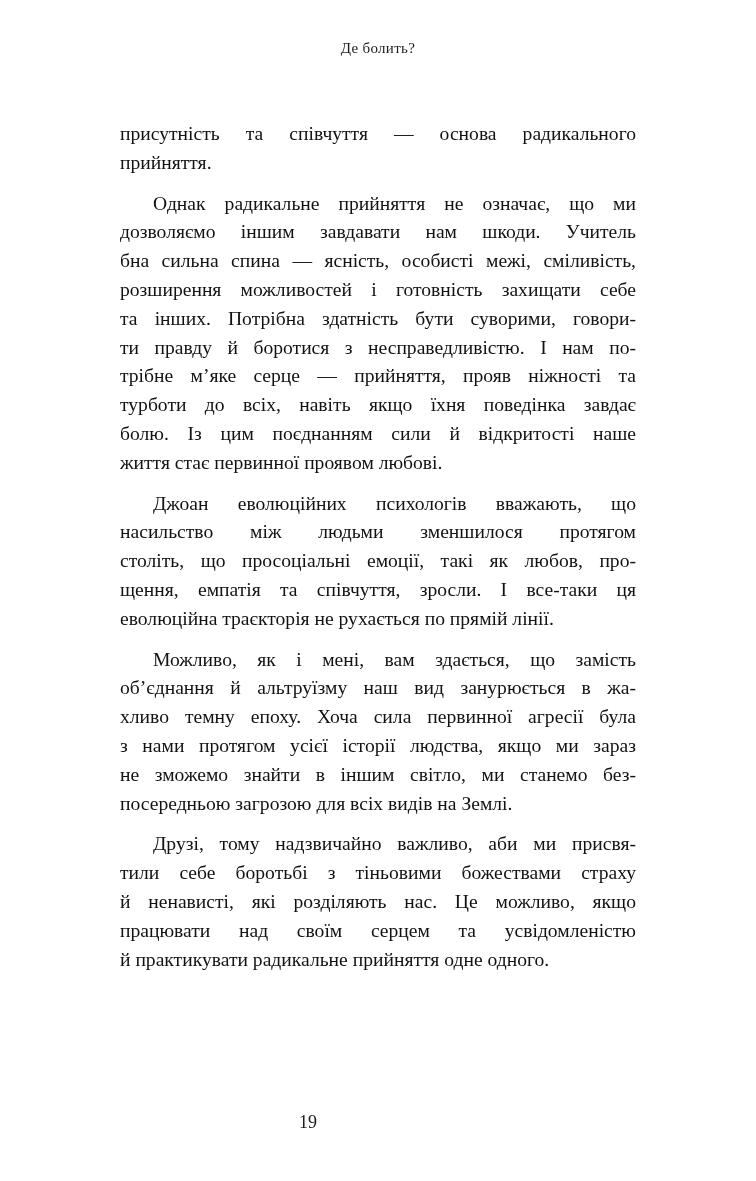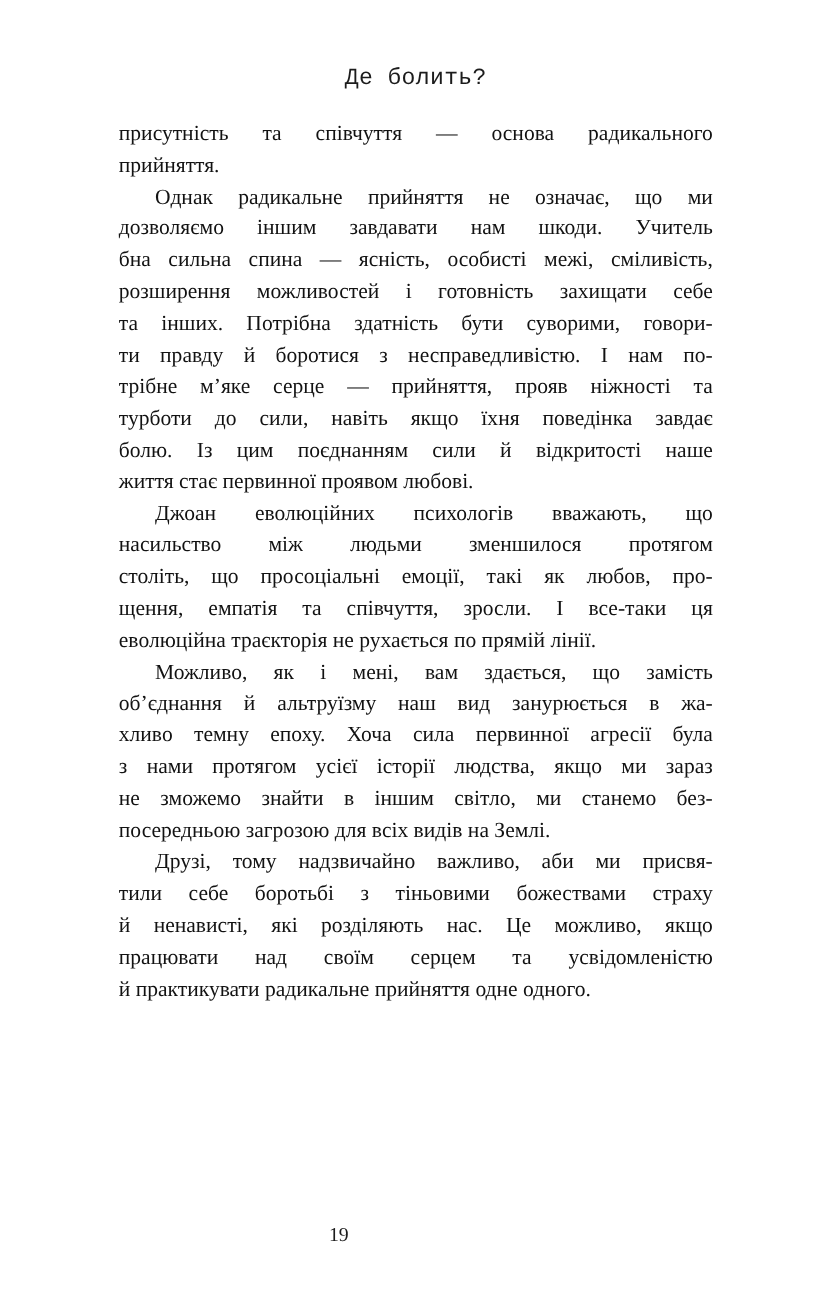--- a/index.html
+++ b/index.html
@@ -19,41 +19,41 @@
   }
   .page {
     position: absolute;
     inset: 0;
     width: 756px;
     height: 1181px;
   }
   
   .running-head {
     position: absolute;
-    top: 60px;
+    top: 40px;
     left: 0;
     width: 756px;
     text-align: center;
-    font-size: 21px;
+    font-size: 15px;
     letter-spacing: 0.3px;
     color: #1c1c1c;
-    font-family: Liberation Mono, monospace;
+    font-family: Liberation Serif, serif;
   }
   
   .textblock {
     position: absolute;
     top: 108px;
     left: 108px;
     width: 540px;
     font-size: 19.6px;
     line-height: 28.8px;
     color: #121212;
   }
   .para {
-    margin: 0;
+    margin: 12px;
     text-align: justify;
     text-align-last: left;
     text-indent: 0;
     hyphens: none;
   }
   
   .line {
     display: block;
     text-align: justify;
     text-align-last: justify;
@@ -93,21 +93,21 @@
         <span class="line last">прийняття.</span>
       </p>
       <p class="para">
         <span class="line indent">Однак радикальне прийняття не означає, що ми</span>
         <span class="line">дозволяємо іншим завдавати нам шкоди. Учитель</span>
         <span class="line">бна сильна спина — ясність, особисті межі, сміливість,</span>
         <span class="line">розширення можливостей і готовність захищати себе</span>
         <span class="line">та інших. Потрібна здатність бути суворими, говори-</span>
         <span class="line">ти правду й боротися з несправедливістю. І нам по-</span>
         <span class="line">трібне м’яке серце — прийняття, прояв ніжності та</span>
-        <span class="line">турботи до сили, навіть якщо їхня поведінка завдає</span>
+        <span class="line">турботи до всіх, навіть якщо їхня поведінка завдає</span>
         <span class="line">болю. Із цим поєднанням сили й відкритості наше</span>
         <span class="line last">життя стає первинної проявом любові.</span>
       </p>
       <p class="para">
         <span class="line indent">Джоан еволюційних психологів вважають, що</span>
         <span class="line">насильство між людьми зменшилося протягом</span>
         <span class="line">століть, що просоціальні емоції, такі як любов, про-</span>
         <span class="line">щення, емпатія та співчуття, зросли. І все-таки ця</span>
         <span class="line last">еволюційна траєкторія не рухається по прямій лінії.</span>
       </p>

